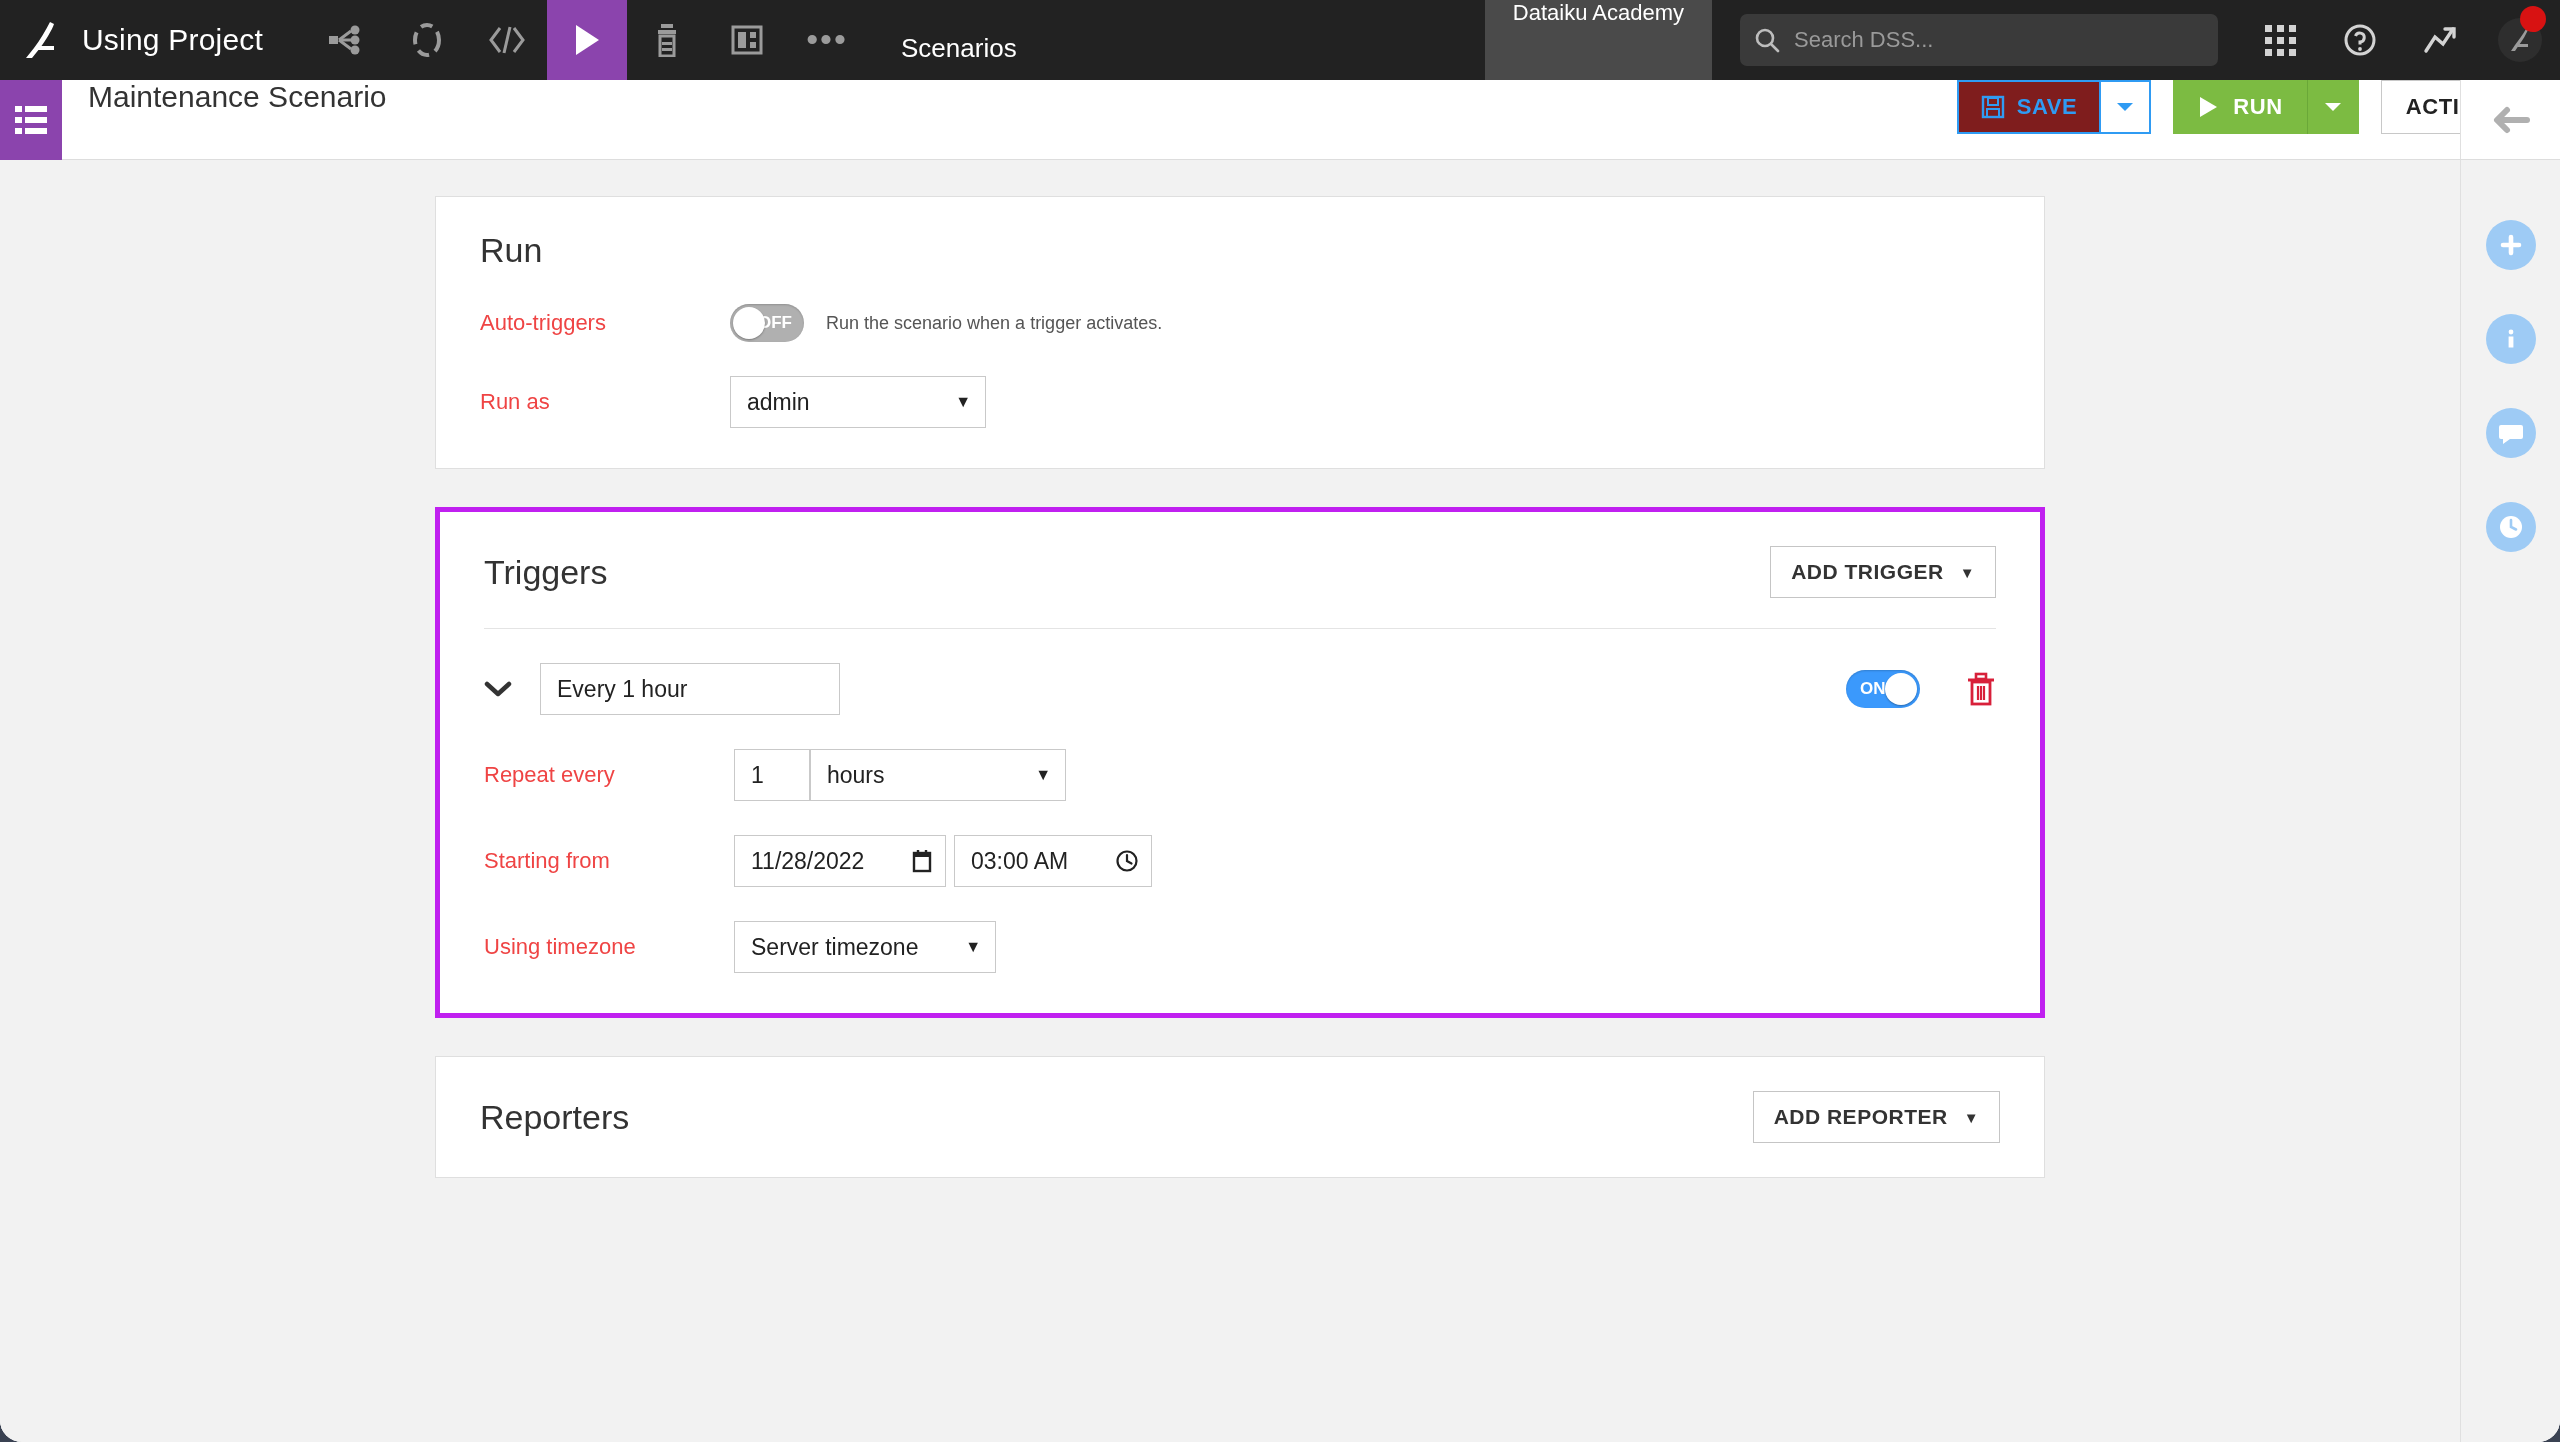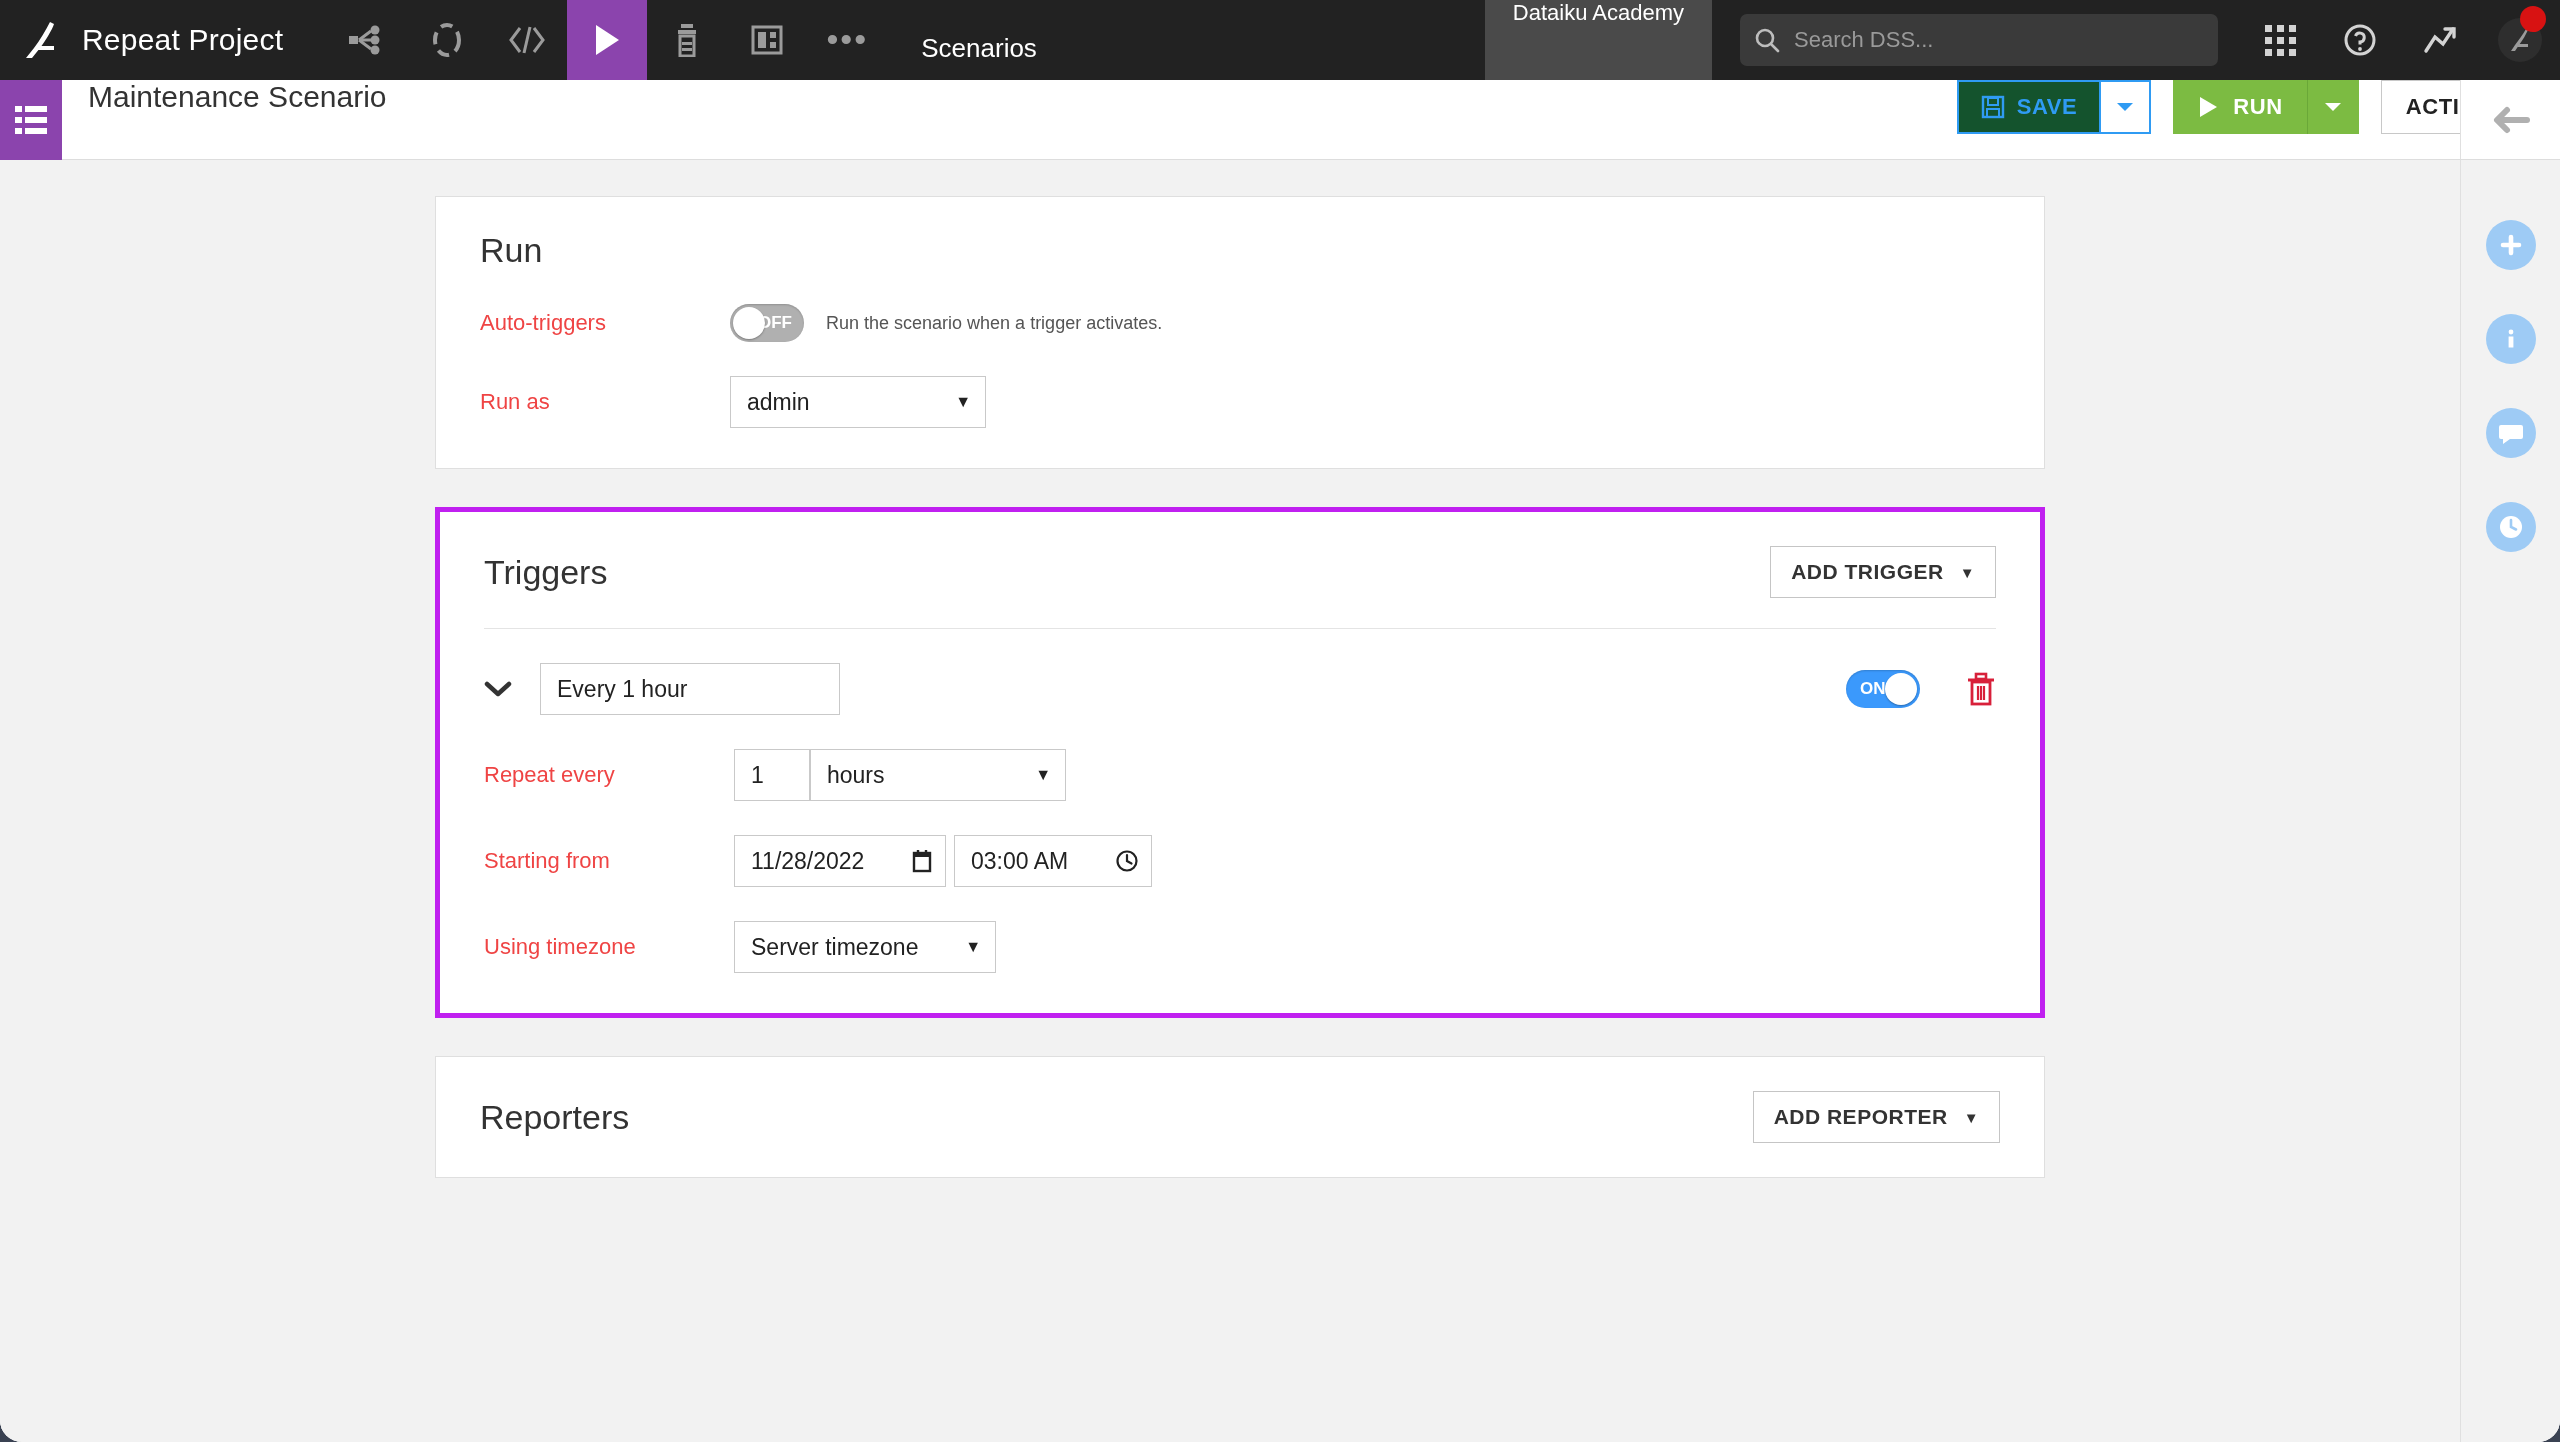--- a/index.html
+++ b/index.html
@@ -129,21 +129,21 @@
   }
   .actions-zone {
     display: flex; align-items: center; gap: 22px;
     padding: 0 26px 0 40px;
   }
   .btn-split { display: flex; align-items: stretch; }
   .btn-save {
     display: flex; align-items: center; gap: 12px;
     height: 54px; padding: 0 22px;
     border: 2px solid #2f9bf3; border-right: none;
-    background: #14532d; color: #2f9bf3;
+    background: #7f1d1d; color: #2f9bf3;
     font-size: 22px; font-weight: bold; letter-spacing: .6px;
     cursor: pointer;
   }
   .btn-save-caret {
     display: flex; align-items: center; justify-content: center;
     width: 52px; height: 54px;
     border: 2px solid #2f9bf3;
     background: #ffffff;
     cursor: pointer;
   }
@@ -316,21 +316,21 @@
   <div class="topbar">
 
     <div class="logo-cell">
       <svg class="logo-bird" viewBox="0 0 34 40">
         <path d="M26 2 C22 10 16 20 10 28 L2 38 L8 38 L16 28 C22 20 28 10 30 4 Z" fill="#ffffff"></path>
         <path d="M16 26 L30 26 L30 30 L13 30 Z" fill="#ffffff"></path>
       </svg>
     </div>
 
     <div class="project-name">
-      <span>Repeat Project</span>
+      <span>Using Project</span>
     </div>
 
     <div class="nav-icon-cell">
       <svg width="36" height="30" viewBox="0 0 36 30">
         <rect x="0" y="11" width="9" height="8" fill="#9b9b9b"></rect>
         <path d="M10 15 L22 6 M10 15 L22 24" stroke="#9b9b9b" stroke-width="3" fill="none"></path>
         <circle cx="26" cy="5" r="4.5" fill="#9b9b9b"></circle>
         <circle cx="26" cy="15" r="4.5" fill="#9b9b9b"></circle>
         <circle cx="26" cy="25" r="4.5" fill="#9b9b9b"></circle>
         <path d="M10 15 L22 15" stroke="#9b9b9b" stroke-width="3"></path>

